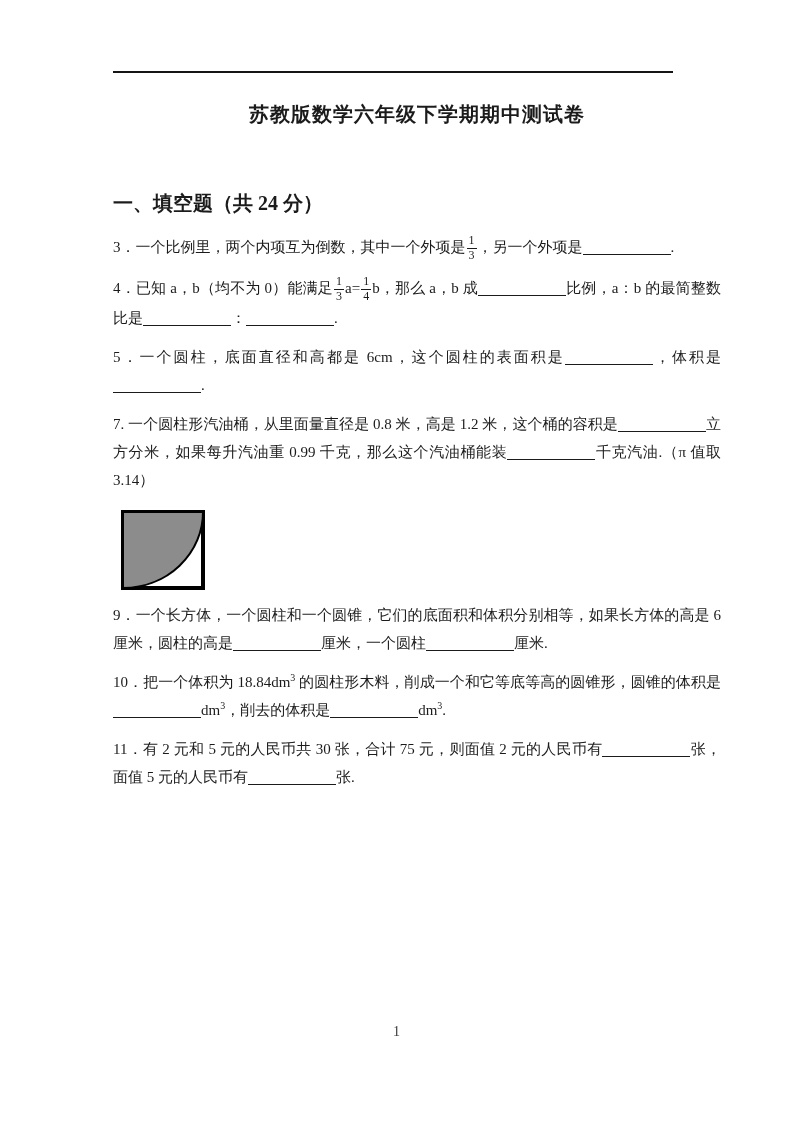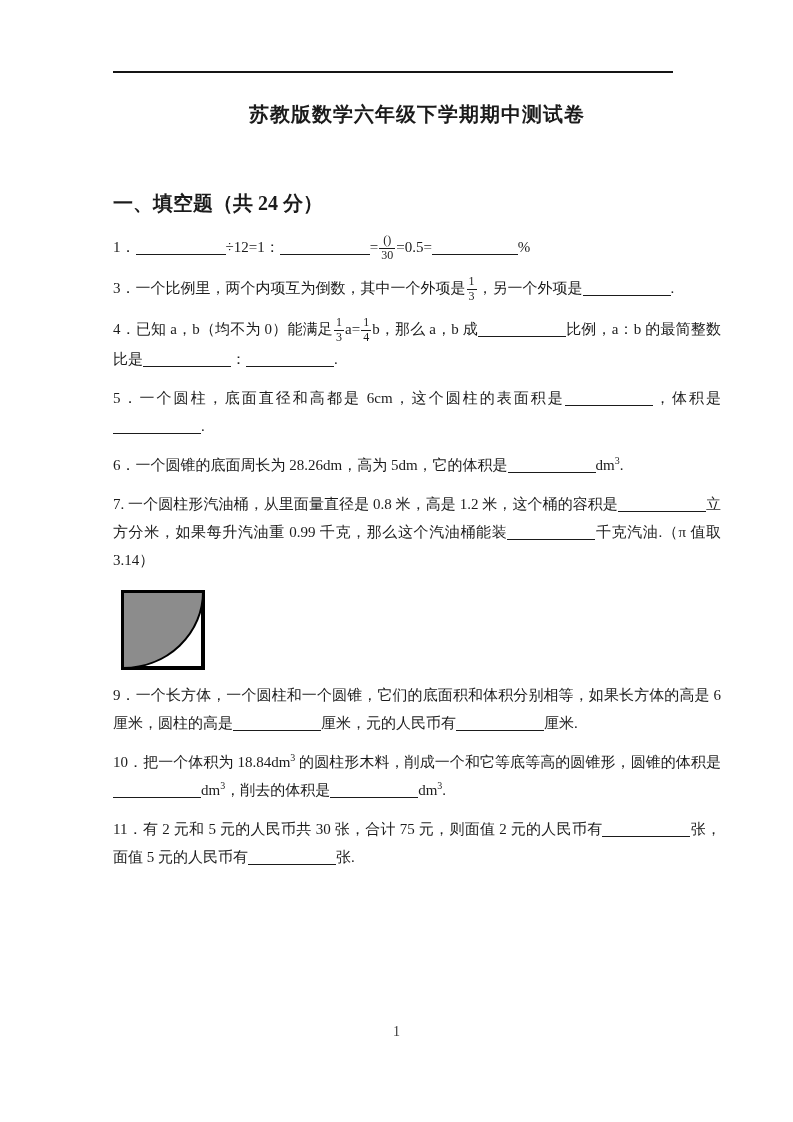--- a/index.html
+++ b/index.html
@@ -46,28 +46,26 @@
   }
 </style>
 </head>
 <body>
 
 <div class="page">
   <div class="top-rule"></div>
   <h1 class="title">苏教版数学六年级下学期期中测试卷</h1>
   <h2 class="section">一、填空题（共 24 分）</h2>
   <div id="questions">
-      <p class="question"><span>1．</span><span class="blank" style="width: 90px;"></span><span>÷12=1：</span><span class="blank" style="width: 90px;"></span><span>=</span><span class="frac"><span class="num">()</span><span class="den">30</span></span><span>=0.5=</span><span class="blank" style="width: 86px;"></span><span>%</span></p>
       <p class="question"><span>3．</span><span>一个比例里，两个内项互为倒数，其中一个外项是</span><span class="frac"><span class="num">1</span><span class="den">3</span></span><span>，另一个外项是</span><span class="blank" style="width: 88px;"></span><span>.</span></p>
       <p class="question"><span>4．</span><span>已知 a，b（均不为 0）能满足</span><span class="frac"><span class="num">1</span><span class="den">3</span></span><span>a=</span><span class="frac"><span class="num">1</span><span class="den">4</span></span><span>b，那么 a，b 成</span><span class="blank" style="width: 88px;"></span><span>比例，a：b 的最简整数比是</span><span class="blank" style="width: 88px;"></span><span>：</span><span class="blank" style="width: 88px;"></span><span>.</span></p>
       <p class="question"><span>5．</span><span>一个圆柱，底面直径和高都是 6cm，这个圆柱的表面积是</span><span class="blank" style="width: 88px;"></span><span>，体积是</span><span class="blank" style="width: 88px;"></span><span>.</span></p>
-      <p class="question"><span>6．</span><span>一个圆锥的底面周长为 28.26dm，高为 5dm，它的体积是</span><span class="blank" style="width: 88px;"></span><span>dm</span><sup>3</sup><span>.</span></p>
       <p class="question"><span>7. </span><span>一个圆柱形汽油桶，从里面量直径是 0.8 米，高是 1.2 米，这个桶的容积是</span><span class="blank" style="width: 88px;"></span><span>立方分米，如果每升汽油重 0.99 千克，那么这个汽油桶能装</span><span class="blank" style="width: 88px;"></span><span>千克汽油.（π 值取 3.14）</span></p>
       <div class="fig"><svg width="84" height="80" viewBox="0 0 84 80">
           <rect x="2" y="2" width="80" height="76" fill="#ffffff" stroke="#000000" stroke-width="4"></rect>
           <path d="M2 2 L82 2 A80 76 0 0 1 2 78 Z" fill="#8c8c8c" stroke="#000000" stroke-width="2"></path>
         </svg></div>
-      <p class="question"><span>9．</span><span>一个长方体，一个圆柱和一个圆锥，它们的底面积和体积分别相等，如果长方体的高是 6 厘米，圆柱的高是</span><span class="blank" style="width: 88px;"></span><span>厘米，元的人民币有</span><span class="blank" style="width: 88px;"></span><span>厘米.</span></p>
+      <p class="question"><span>9．</span><span>一个长方体，一个圆柱和一个圆锥，它们的底面积和体积分别相等，如果长方体的高是 6 厘米，圆柱的高是</span><span class="blank" style="width: 88px;"></span><span>厘米，一个圆柱</span><span class="blank" style="width: 88px;"></span><span>厘米.</span></p>
       <p class="question"><span>10．</span><span>把一个体积为 18.84dm</span><sup>3</sup><span> 的圆柱形木料，削成一个和它等底等高的圆锥形，圆锥的体积是</span><span class="blank" style="width: 88px;"></span><span>dm</span><sup>3</sup><span>，削去的体积是</span><span class="blank" style="width: 88px;"></span><span>dm</span><sup>3</sup><span>.</span></p>
       <p class="question"><span>11．</span><span>有 2 元和 5 元的人民币共 30 张，合计 75 元，则面值 2 元的人民币有</span><span class="blank" style="width: 88px;"></span><span>张，面值 5 元的人民币有</span><span class="blank" style="width: 88px;"></span><span>张.</span></p>
     </div>
   <div class="page-number">1</div>
 </div>
 
 </body></html>

